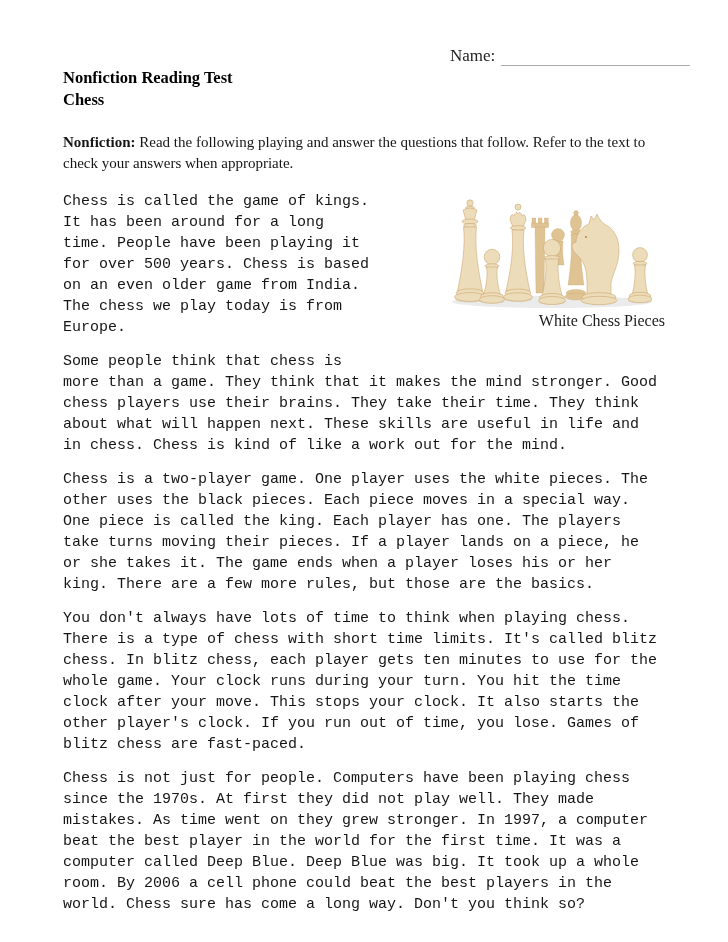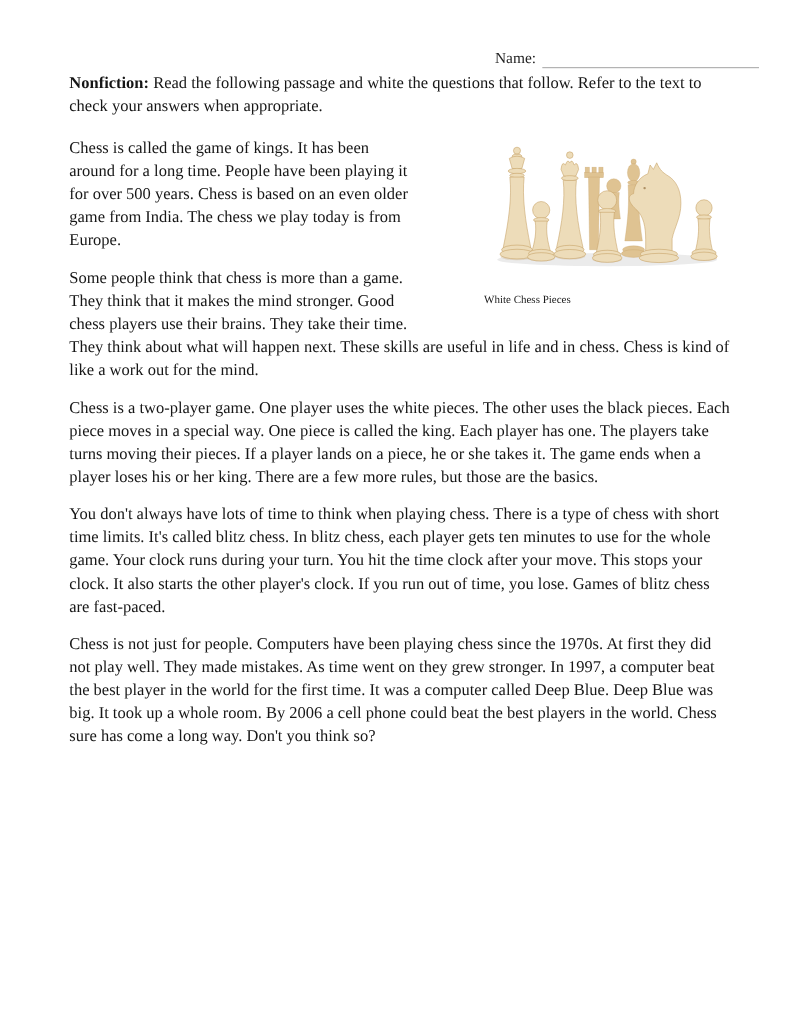--- a/index.html
+++ b/index.html
@@ -17,63 +17,67 @@
     width:728px;height:942px;
     background:#ffffff;
     padding:45px 63px 0 63px;
     font-family:"Liberation Serif","DejaVu Serif",serif;
     color:var(--ink);
     overflow:hidden;
   }
   .name-row{
     position:absolute;top:46px;left:450px;right:38px;
     display:flex;align-items:flex-end;gap:6px;
-    font-size:14px;color:#222;
+    font-size:17px;color:#222;
   }
   .name-line{flex:1;border-bottom:1.4px solid var(--rule_line);height:13px;}
   .title-block{margin-top:22px;}
   .title-block h1{
     margin:0;font-size:16.5px;line-height:22px;font-weight:bold;color:#000;
   }
   .directions{
     margin:21px 0 0 0;
     font-size:15px;line-height:21px;
   }
   .directions b{font-weight:bold;}
   .passage{margin-top:17px;font-size:15px;line-height:21px;}
-  .passage p{margin:0 0 13px 0;}
+  .passage p{margin:0 0 13px 0;font-family:Liberation Mono, monospace;}
   figure.chess-figure{
     float:right;
     width:287px;
     padding-left:62px;
     margin:2px 0 26px 0;
   }
   figure.chess-figure svg{display:block;}
   figcaption{
-    width:225px;text-align:left;
-    font-size:10px;line-height:13px;color:#1c1c1c;margin-top:21px;
+    width:225px;text-align:right;
+    font-size:16px;line-height:13px;color:#1c1c1c;margin-top:3px;
   }
   
   .wl{fill:var(--wood_light);stroke:var(--wood_dark);stroke-width:.7;stroke-opacity:.75;}
   .wm{fill:var(--wood_mid);stroke:var(--wood_dark);stroke-width:.5;stroke-opacity:.6;}
   .gs{fill:var(--ground_shadow);}
   .bs{fill:var(--wood_dark);opacity:.28;}
 </style>
 </head>
 <body>
 
 <div class="page">
 
   <div class="name-row">
     <span>Name:</span>
     <span class="name-line"></span>
   </div>
 
+  <div class="title-block">
+    <h1>Nonfiction Reading Test</h1>
+    <h1>Chess</h1>
+  </div>
 
-  <p class="directions"><b>Nonfiction:</b><span> Read the following passage and white the questions that follow. Refer to the text to check your answers when appropriate.</span></p>
+  <p class="directions"><b>Nonfiction:</b><span> Read the following playing and answer the questions that follow. Refer to the text to check your answers when appropriate.</span></p>
 
   <div class="passage">
 
     <figure class="chess-figure">
       <svg width="225" height="118" viewBox="0 0 225 118" aria-hidden="true">
 
         <ellipse class="gs" cx="112" cy="109" rx="100" ry="6" opacity="0.7"></ellipse>
 
         <g>
           <rect class="wm" x="92" y="25" width="3.8" height="7"></rect>

